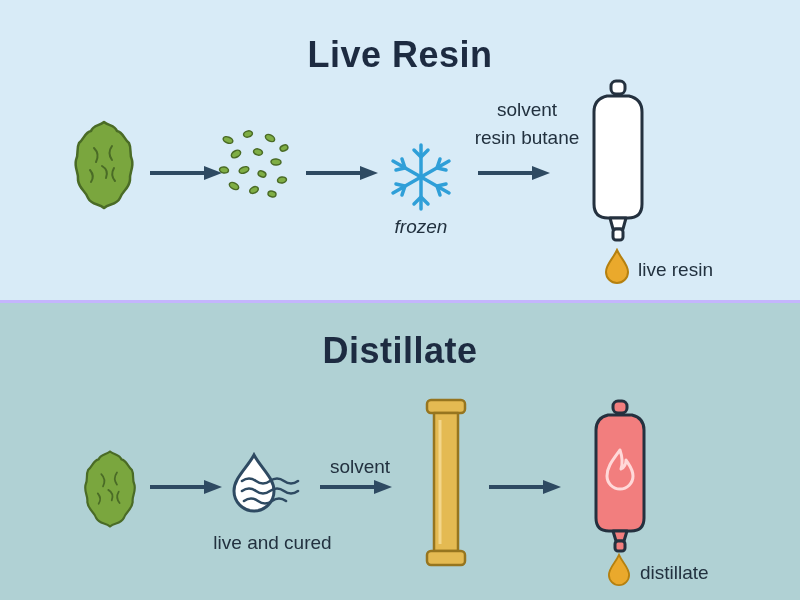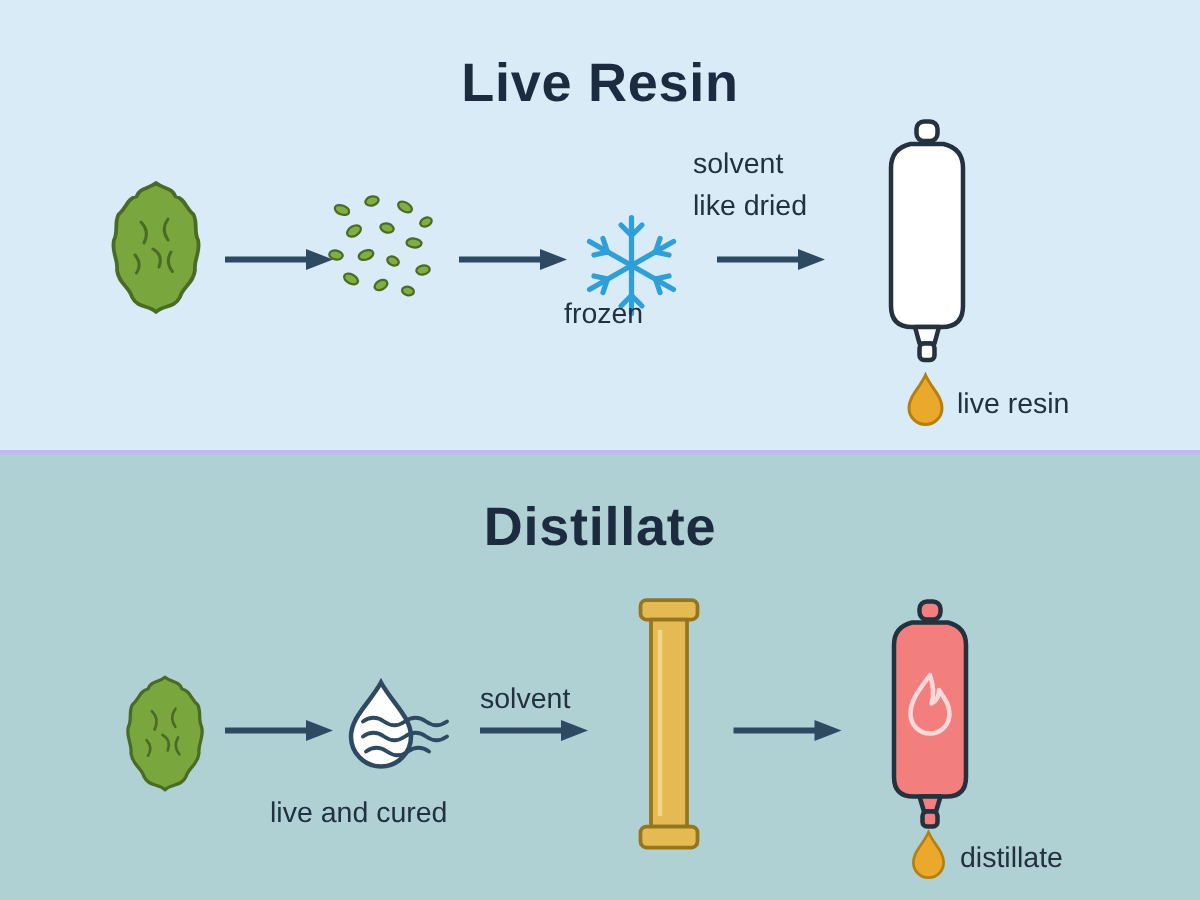--- a/index.html
+++ b/index.html
@@ -11,21 +11,21 @@
   }
   .panel{position:absolute;left:0;width:800px;}
   .panel-top{top:0;height:300px;background:#d8ebf7;}
   .panel-bottom{top:303px;height:345px;background:#b0d1d4;}
   .abs{position:absolute;}
   .title{
     position:absolute;left:0;width:100%;text-align:center;
     font-size:36px;font-weight:700;color:#1d2b41;letter-spacing:0.5px;
   }
   .label{
-    position:absolute;font-size:19px;color:#22313f;text-align:left;
+    position:absolute;font-size:19px;color:#22313f;text-align:center;
     line-height:1.45;
   }
   svg{display:block;}
 </style>
 </head>
 <body>
 
 <div class="stage">
 
   <div class="panel panel-top">
@@ -89,25 +89,25 @@
           <path d="M28,8 L35,15 L42,8"></path>
           <path d="M28,62 L35,55 L42,62"></path>
           <path d="M60,28 L51,26 L54,17"></path>
           <path d="M16,17 L19,26 L10,28"></path>
           <path d="M60,42 L51,44 L54,53"></path>
           <path d="M16,53 L19,44 L10,42"></path>
         </g>
       </svg>
     </div>
 
-    <div class="label" style="left:376px;top:196px;width:90px;">frozen</div>
+    <div class="label" style="left:376px;top:213px;width:90px;font-style:italic;">frozen</div>
 
     <div class="label" style="left:462px;top:96px;width:130px;">
       <span style="display:block;">solvent</span>
-      <span style="display:block;">like dried</span>
+      <span style="display:block;">resin butane</span>
     </div>
 
     <div class="abs" style="left:476px;top:164px;">
       <svg width="76" height="18" viewBox="0 0 76 18">
         <line x1="2" y1="9" x2="58" y2="9" stroke="#2e4a62" stroke-width="4"></line>
         <polygon points="56,2 74,9 56,16" fill="#2e4a62"></polygon>
       </svg>
     </div>
 
     <div class="abs" style="left:580px;top:78px;">

